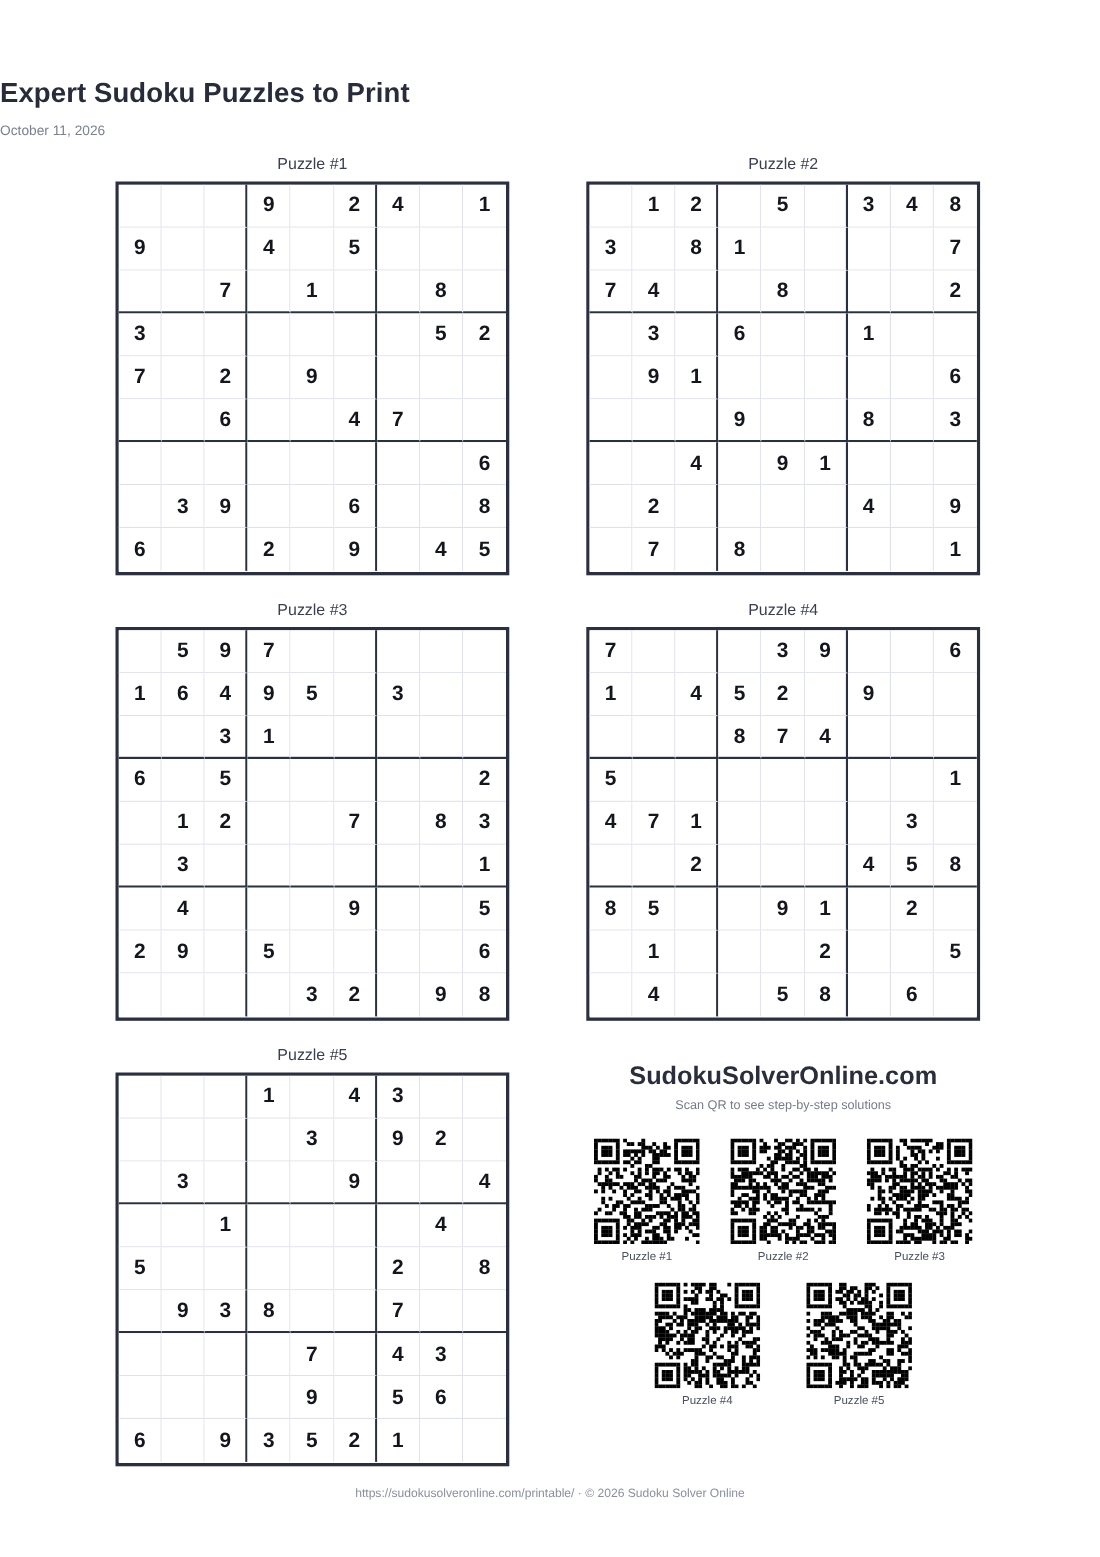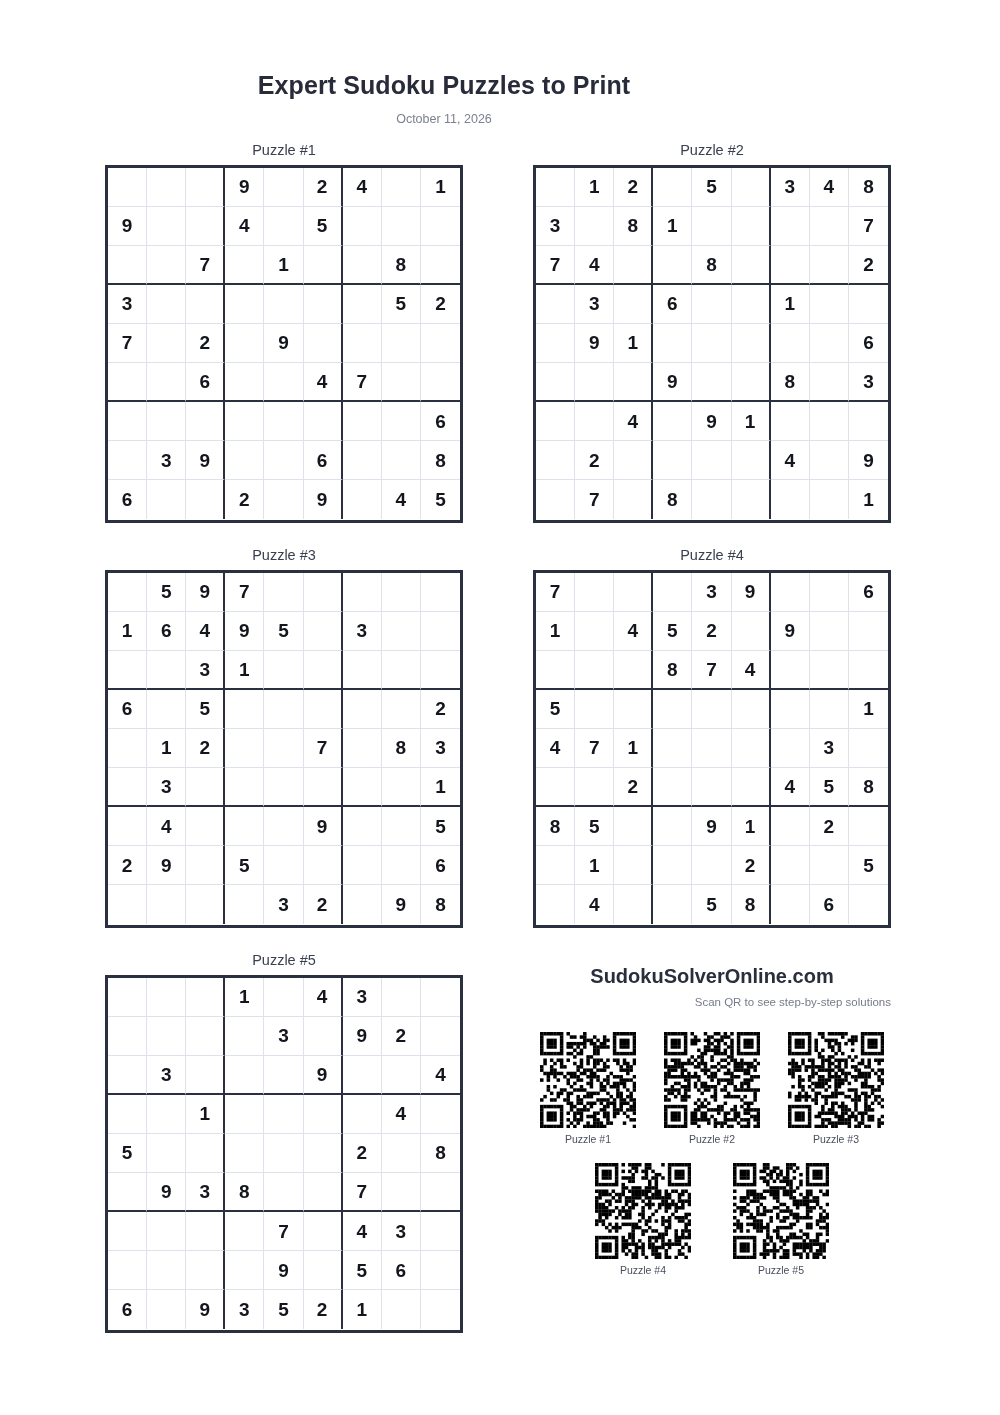--- a/index.html
+++ b/index.html
@@ -22,21 +22,21 @@
     height: 1415px;
     box-sizing: border-box;
   }
 
   
   .header {
     position: absolute;
     top: 72px;
     left: 0;
     width: 888px;
-    text-align: center;
+    text-align: left;
   }
   .page-title {
     font-size: 25px;
     font-weight: bold;
     color: #272b3a;
     letter-spacing: 0.1px;
     line-height: 1.1;
     margin: 0;
   }
   .page-subtitle {
@@ -89,30 +89,29 @@
 
   
   .brand-panel {
     position: absolute;
     left: 533px;
     top: 965px;
     width: 358px;
     text-align: center;
   }
   .brand-title {
-    font-size: 20px;
+    font-size: 23px;
     font-weight: bold;
     color: #2a2e3c;
     line-height: 1.1;
   }
   .brand-sub {
     margin-top: 9px;
     font-size: 11.5px;
     color: #767b8a;
-    text-align: right;
   }
   .qr-row {
     display: flex;
     justify-content: center;
     gap: 28px;
     margin-top: 24px;
   }
   .qr-row.second { margin-top: 18px; gap: 42px; }
   .qr-item { width: 96px; }
   .qr-code {
@@ -2764,14 +2763,15 @@
                 <rect x="82.76" y="92.69" width="3.51" height="3.51"></rect>
                 <rect x="89.38" y="92.69" width="3.51" height="3.51"></rect>
               </g>
             </svg>
           </div>
           <div class="qr-label">Puzzle #5</div>
         </div>
       </div>
   </div>
 
+  <div class="footer">https://sudokusolveronline.com/printable/ · © 2026 Sudoku Solver Online</div>
 
 </div>
 
 </body></html>

